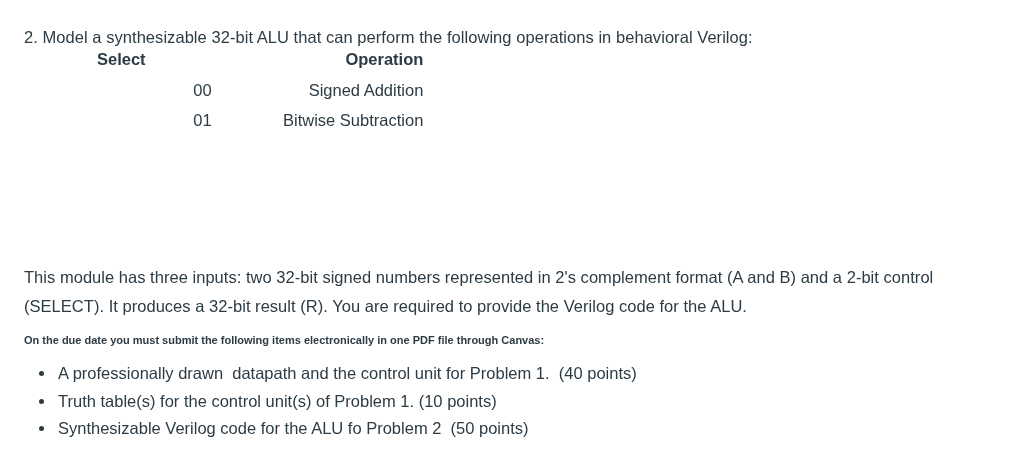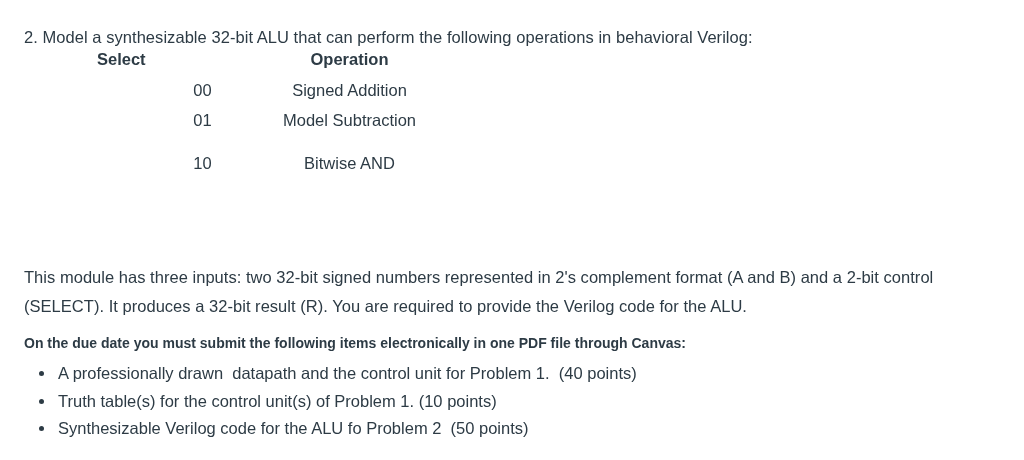--- a/index.html
+++ b/index.html
@@ -39,21 +39,21 @@
     position: absolute;
     left: 95px;
     top: 48px;
     border-collapse: collapse;
     font-size: 16.5px;
     line-height: 22px;
   }
   .op-table th,
   .op-table td {
     padding: 0;
-    text-align: center;
+    text-align: right;
     vertical-align: top;
     font-weight: normal;
     white-space: nowrap;
   }
   .op-table th {
     font-weight: bold;
     padding-bottom: 9px;
   }
   .col-select {
     width: 161px;
@@ -80,21 +80,21 @@
     font-size: 16.5px;
     line-height: 29px;
     letter-spacing: 0.03px;
   }
 
   
   .submit-heading {
     position: absolute;
     left: 24px;
     top: 317px;
-    font-size: 14px;
+    font-size: 11px;
     line-height: 24px;
     font-weight: bold;
     white-space: nowrap;
   }
 
   
   .deliverables {
     position: absolute;
     left: 24px;
     top: 360px;
@@ -123,25 +123,21 @@
         <th class="col-operation">Operation</th>
       </tr>
     </thead>
     <tbody>
       <tr class="row-gap-small">
         <td class="col-select">00</td>
         <td class="col-operation">Signed Addition</td>
       </tr>
       <tr class="row-gap-large">
         <td class="col-select">01</td>
-        <td class="col-operation">Model Subtraction</td>
-      </tr>
-      <tr class="row-gap-large">
-        <td class="col-select">10</td>
-        <td class="col-operation">Bitwise AND</td>
+        <td class="col-operation">Bitwise Subtraction</td>
       </tr>
     </tbody>
   </table>
 
   <p class="body-paragraph">This module has three inputs: two 32-bit signed numbers represented in 2's complement format (A and B) and a 2-bit control (SELECT).  It produces a 32-bit result (R).  You are required to provide the Verilog code for the ALU.</p>
 
   <p class="submit-heading">On the due date you must submit the following items electronically in one PDF file through Canvas:</p>
 
   <ul class="deliverables">
     <li>A professionally drawn  datapath and the control unit for Problem 1.  (40 points)</li>

